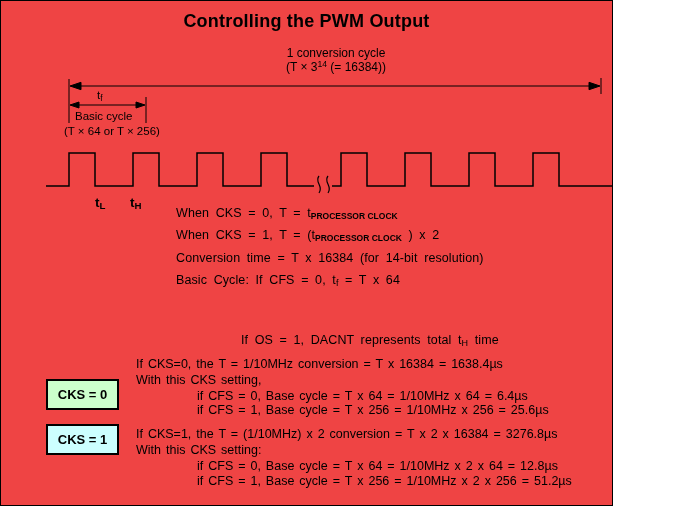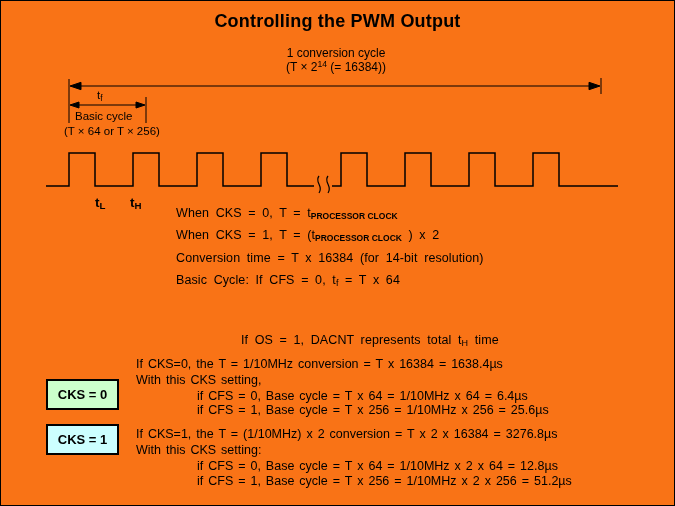--- a/index.html
+++ b/index.html
@@ -1,20 +1,20 @@
 <!DOCTYPE html>
 <html><head>
 <meta charset="utf-8">
 <style>
   html,body{margin:0;padding:0;background:#fff;}
   .slide{
     position:relative;
-    width:675px;height:506px;
+    width:613px;height:506px;
     box-sizing:border-box;
-    background:#f97316;
+    background:#ef4444;
     border:1px solid #000;
     font-family:"Liberation Sans","DejaVu Sans",sans-serif;
     color:#000;
     overflow:hidden;
   }
   .title{
     position:absolute;top:10px;left:0;width:100%;
     text-align:center;font-size:18px;font-weight:bold;letter-spacing:.2px;
   }
   .diagram-svg{position:absolute;left:0;top:0;pointer-events:none;}
@@ -85,21 +85,21 @@
       <polyline points="45,185 68,185 68,152 94,152 94,185 132,185 132,152 158,152 158,185 196,185 196,152 222,152 222,185 260,185 260,152 286,152 286,185 313,185"></polyline>
       <polyline points="331,185 340,185 340,152 366,152 366,185 404,185 404,152 430,152 430,185 468,185 468,152 494,152 494,185 532,185 532,152 558,152 558,185 617,185"></polyline>
     </g>
     <g fill="none" stroke="#000" stroke-width="1.2">
       <path d="M318,175 c-5,6 5,10 0,17"></path>
       <path d="M327,175 c-5,6 5,10 0,17"></path>
     </g>
   </svg>
 
   <div class="lbl conv1">1 conversion cycle</div>
-  <div class="lbl conv2"><span>(T × 2</span><sup>14</sup><span> (= 16384))</span></div>
+  <div class="lbl conv2"><span>(T × 3</span><sup>14</sup><span> (= 16384))</span></div>
   <div class="lbl tf-lbl"><span>t</span><sub>f</sub></div>
   <div class="lbl small basic-lbl">Basic cycle</div>
   <div class="lbl small basicf-lbl">(T × 64 or T × 256)</div>
   <div class="wavelabel tl-lbl"><span>t</span><sub>L</sub></div>
   <div class="wavelabel th-lbl"><span>t</span><sub>H</sub></div>
 
   <div class="notes-line nl1"><span>When CKS = 0, T = t</span><sub class="proc">PROCESSOR CLOCK</sub></div>
   <div class="notes-line nl2"><span>When CKS = 1, T = (t</span><sub class="proc">PROCESSOR CLOCK</sub><span> ) x 2</span></div>
   <div class="notes-line nl3">Conversion time = T x 16384 (for 14-bit resolution)</div>
   <div class="notes-line nl4"><span>Basic Cycle: If CFS = 0, t</span><sub>f</sub><span> = T x 64</span></div>

